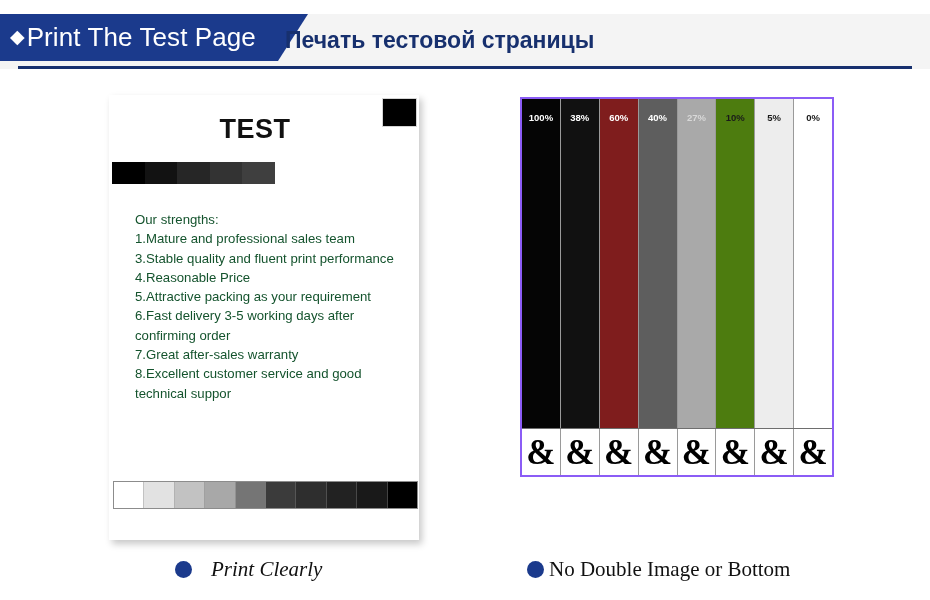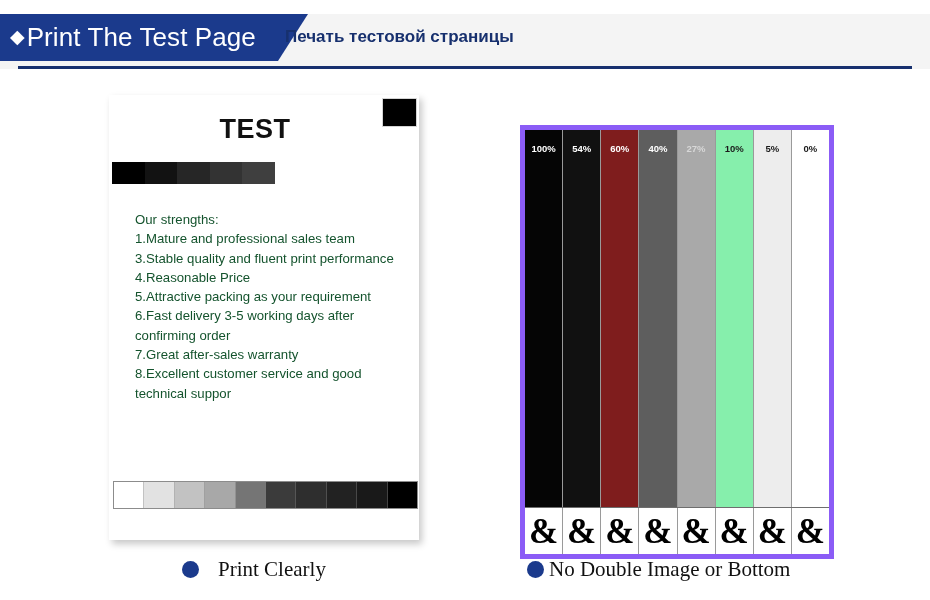--- a/index.html
+++ b/index.html
@@ -25,21 +25,21 @@
   .header-diamond{
     color:#ffffff;font-size:19px;line-height:1;
     margin-left:10px;margin-right:2px;margin-top:-2px;
   }
   .header-title{
     color:#ffffff;font-size:26px;font-weight:500;letter-spacing:0.1px;
     white-space:nowrap;
   }
   .header-subtitle{
     position:absolute;left:285px;top:13px;
-    color:#17306e;font-size:17px;font-weight:bold;white-space:nowrap;
+    color:#17306e;font-size:23px;font-weight:bold;white-space:nowrap;
   }
   .header-rule{
     position:absolute;left:18px;top:66px;width:894px;height:3px;
     background:#17306e;
   }
 
   
   .testpage{
     position:absolute;left:109px;top:95px;width:310px;height:445px;
     background:#ffffff;
@@ -73,23 +73,23 @@
   }
   .tp-scale-bar{
     position:absolute;left:4px;top:386px;width:305px;height:28px;
     display:flex;border:1px solid #8c8c8c;box-sizing:border-box;
   }
   .tp-scale-bar span{flex:1;height:100%;border-right:1px solid rgba(120,120,120,.45);}
   .tp-scale-bar span:last-child{border-right:none;}
 
   
   .density{
-    position:absolute;left:520px;top:97px;width:314px;height:434px;
-    border:5px solid #8b5cf6;box-sizing:border-box;
-    display:flex;flex-direction:column;background:#ffffff;margin-top:28px;
+    position:absolute;left:520px;top:97px;width:314px;height:380px;
+    border:2px solid #8b5cf6;box-sizing:border-box;
+    display:flex;flex-direction:column;background:#ffffff;
   }
   .d-cols{
     flex:1;display:flex;min-height:0;
   }
   .d-col{
     flex:1;border-right:1px solid #9a9a9a;
     display:flex;flex-direction:column;box-sizing:border-box;
   }
   .d-col:last-child{border-right:none;}
   .d-patch{
@@ -111,21 +111,21 @@
   
   .caption{
     position:absolute;display:flex;align-items:center;
     font-family:"Liberation Serif",serif;
     font-size:21px;color:#111111;white-space:nowrap;
   }
   .caption .dot{
     width:17px;height:17px;border-radius:50%;
     background:#1b3a8c;display:inline-block;
   }
-  .cap-left{left:182px;top:557px;}
+  .cap-left{left:175px;top:557px;font-style:italic;}
   .cap-left .dot{margin-right:19px;}
   .cap-right{left:527px;top:557px;}
   .cap-right .dot{margin-right:5px;}
 </style>
 </head>
 <body>
 
 <div class="header">
   <div class="header-banner">
     <span class="header-diamond">◆</span>
@@ -173,40 +173,40 @@
 
 <div class="density">
   <div class="d-cols">
       <div class="d-col">
         <div class="d-patch" style="background: rgb(5, 5, 5);">
           <span class="d-label" style="color: rgb(255, 255, 255);">100%</span>
         </div>
       </div>
       <div class="d-col">
         <div class="d-patch" style="background: rgb(17, 17, 17);">
-          <span class="d-label" style="color: rgb(255, 255, 255);">54%</span>
+          <span class="d-label" style="color: rgb(255, 255, 255);">38%</span>
         </div>
       </div>
       <div class="d-col">
         <div class="d-patch" style="background: #7f1d1d;">
           <span class="d-label" style="color: rgb(255, 255, 255);">60%</span>
         </div>
       </div>
       <div class="d-col">
         <div class="d-patch" style="background: rgb(94, 94, 94);">
           <span class="d-label" style="color: rgb(255, 255, 255);">40%</span>
         </div>
       </div>
       <div class="d-col">
         <div class="d-patch" style="background: rgb(169, 169, 169);">
           <span class="d-label" style="color: rgb(216, 216, 216);">27%</span>
         </div>
       </div>
       <div class="d-col">
-        <div class="d-patch" style="background: #86efac;">
+        <div class="d-patch" style="background: #4d7c0f;">
           <span class="d-label" style="color: rgb(26, 26, 26);">10%</span>
         </div>
       </div>
       <div class="d-col">
         <div class="d-patch" style="background: rgb(237, 237, 237);">
           <span class="d-label" style="color: rgb(26, 26, 26);">5%</span>
         </div>
       </div>
       <div class="d-col">
         <div class="d-patch" style="background: rgb(255, 255, 255);">

